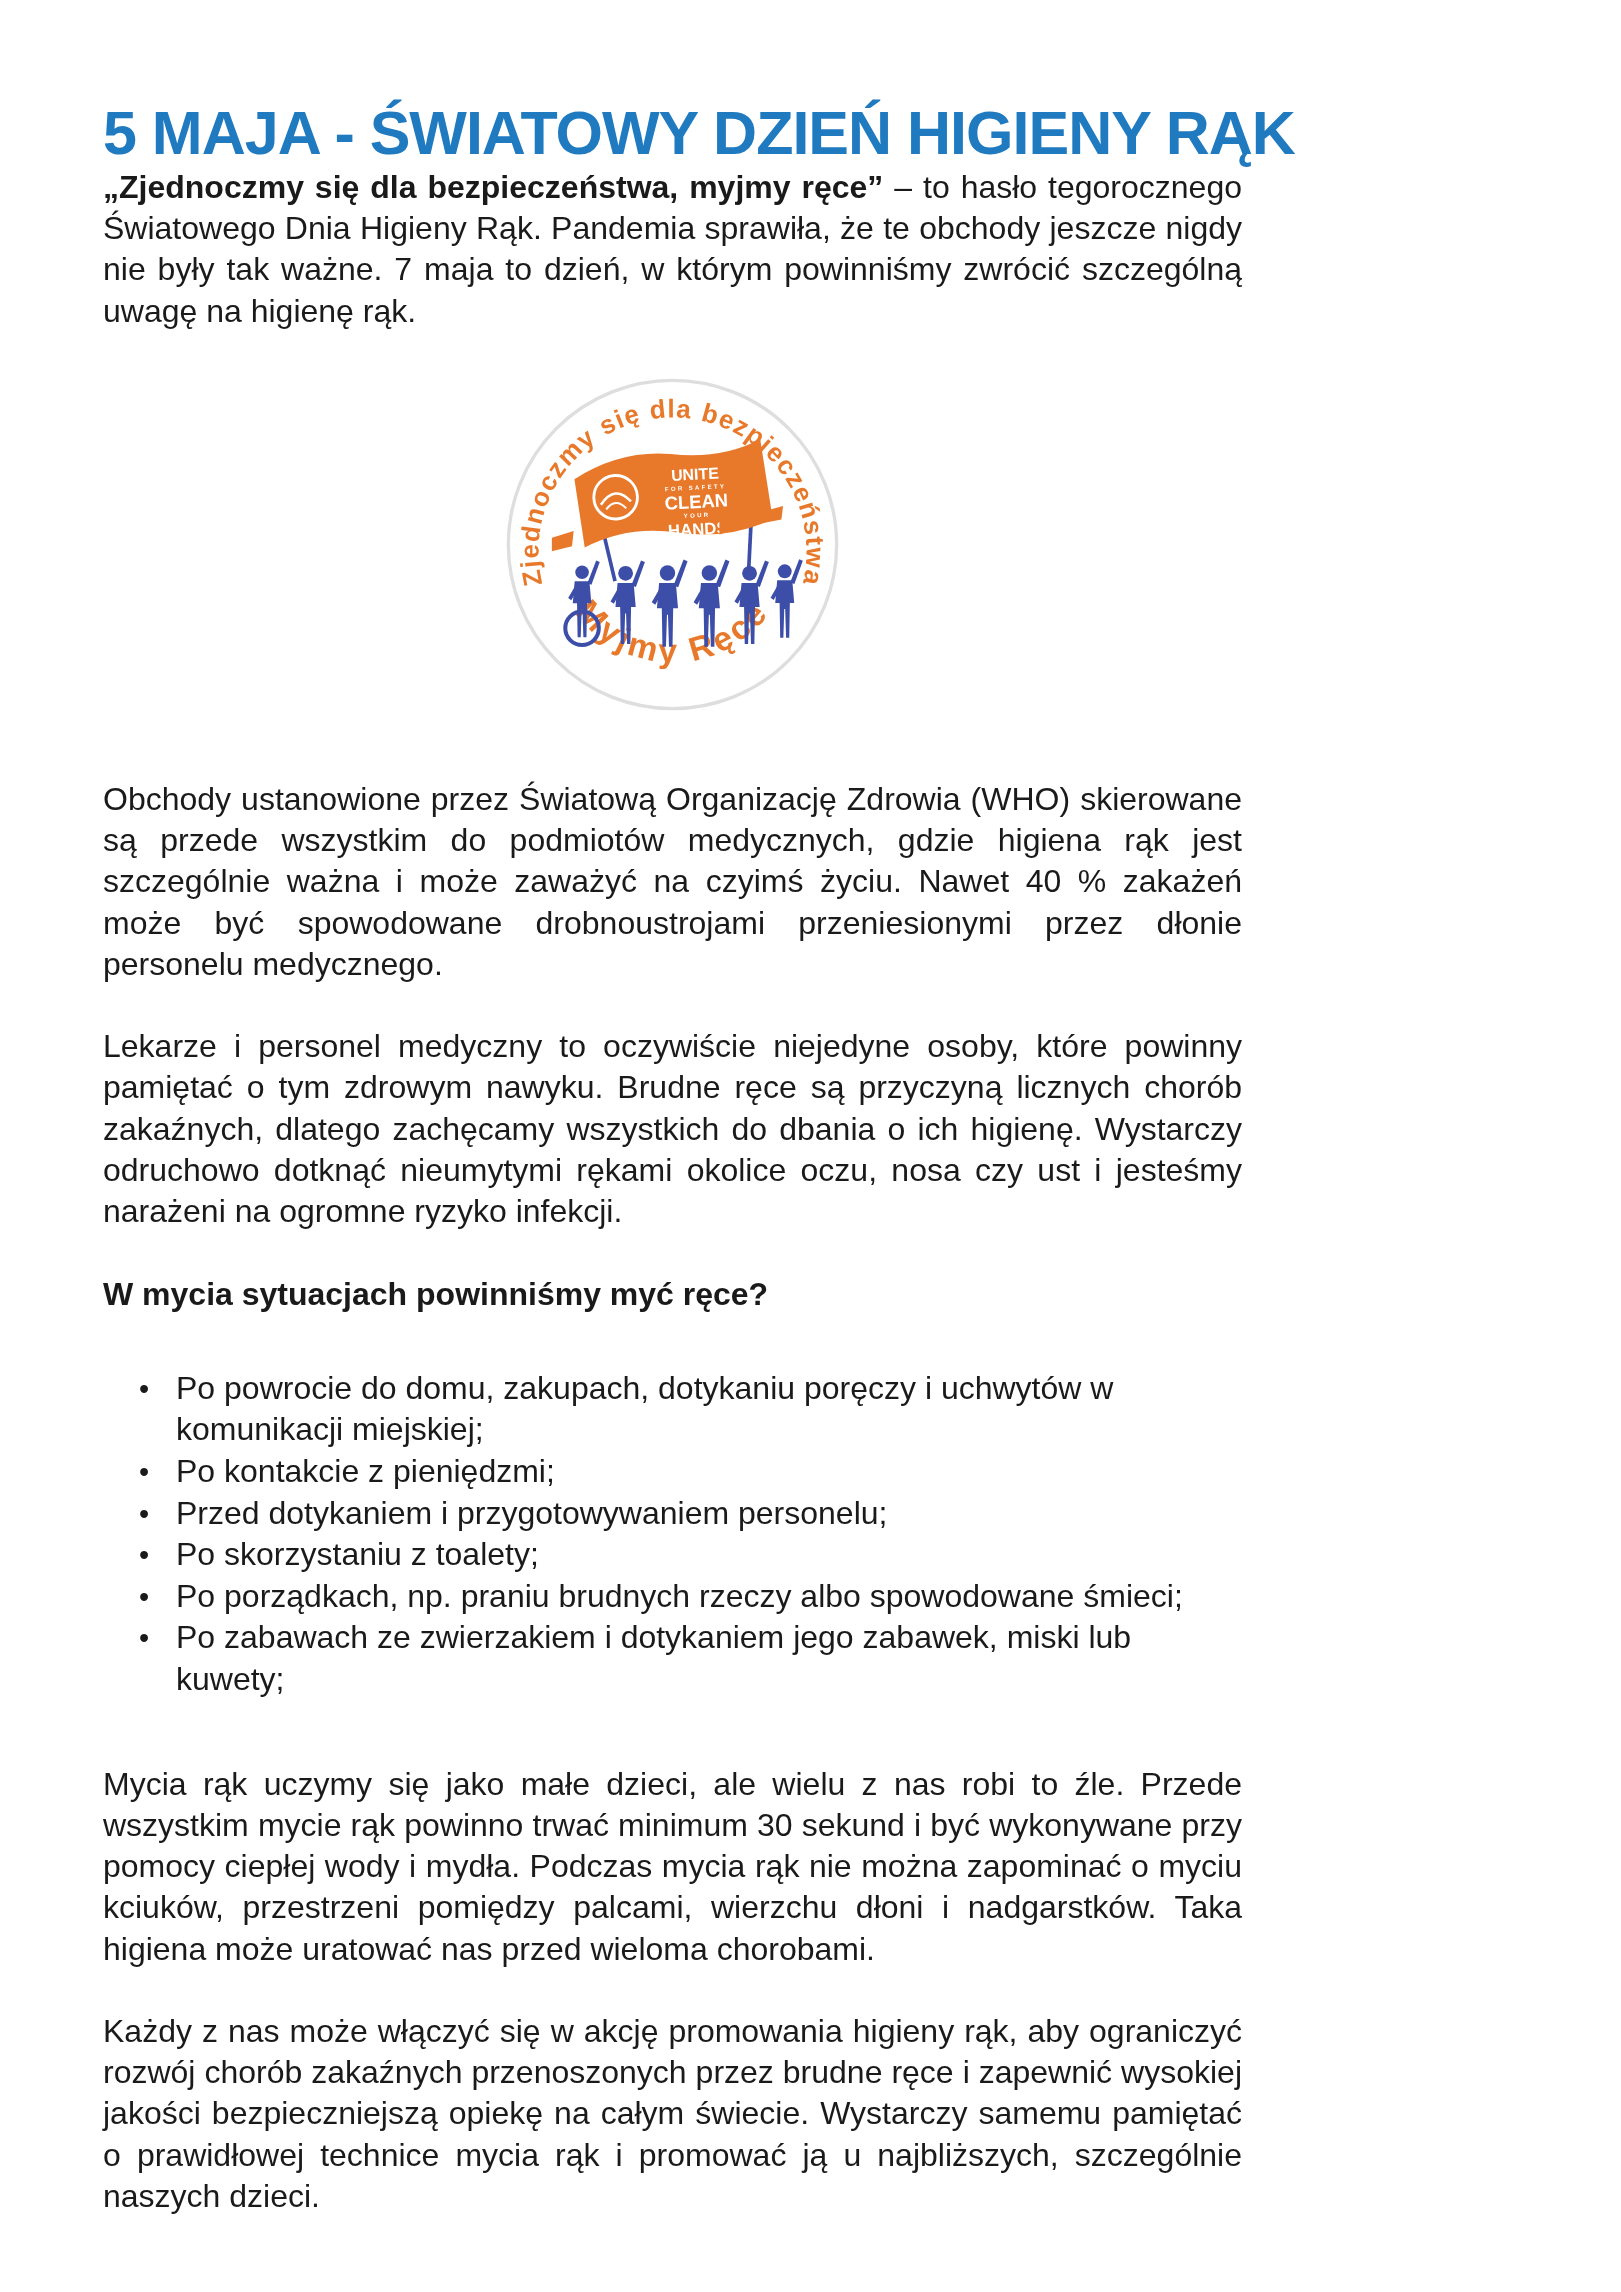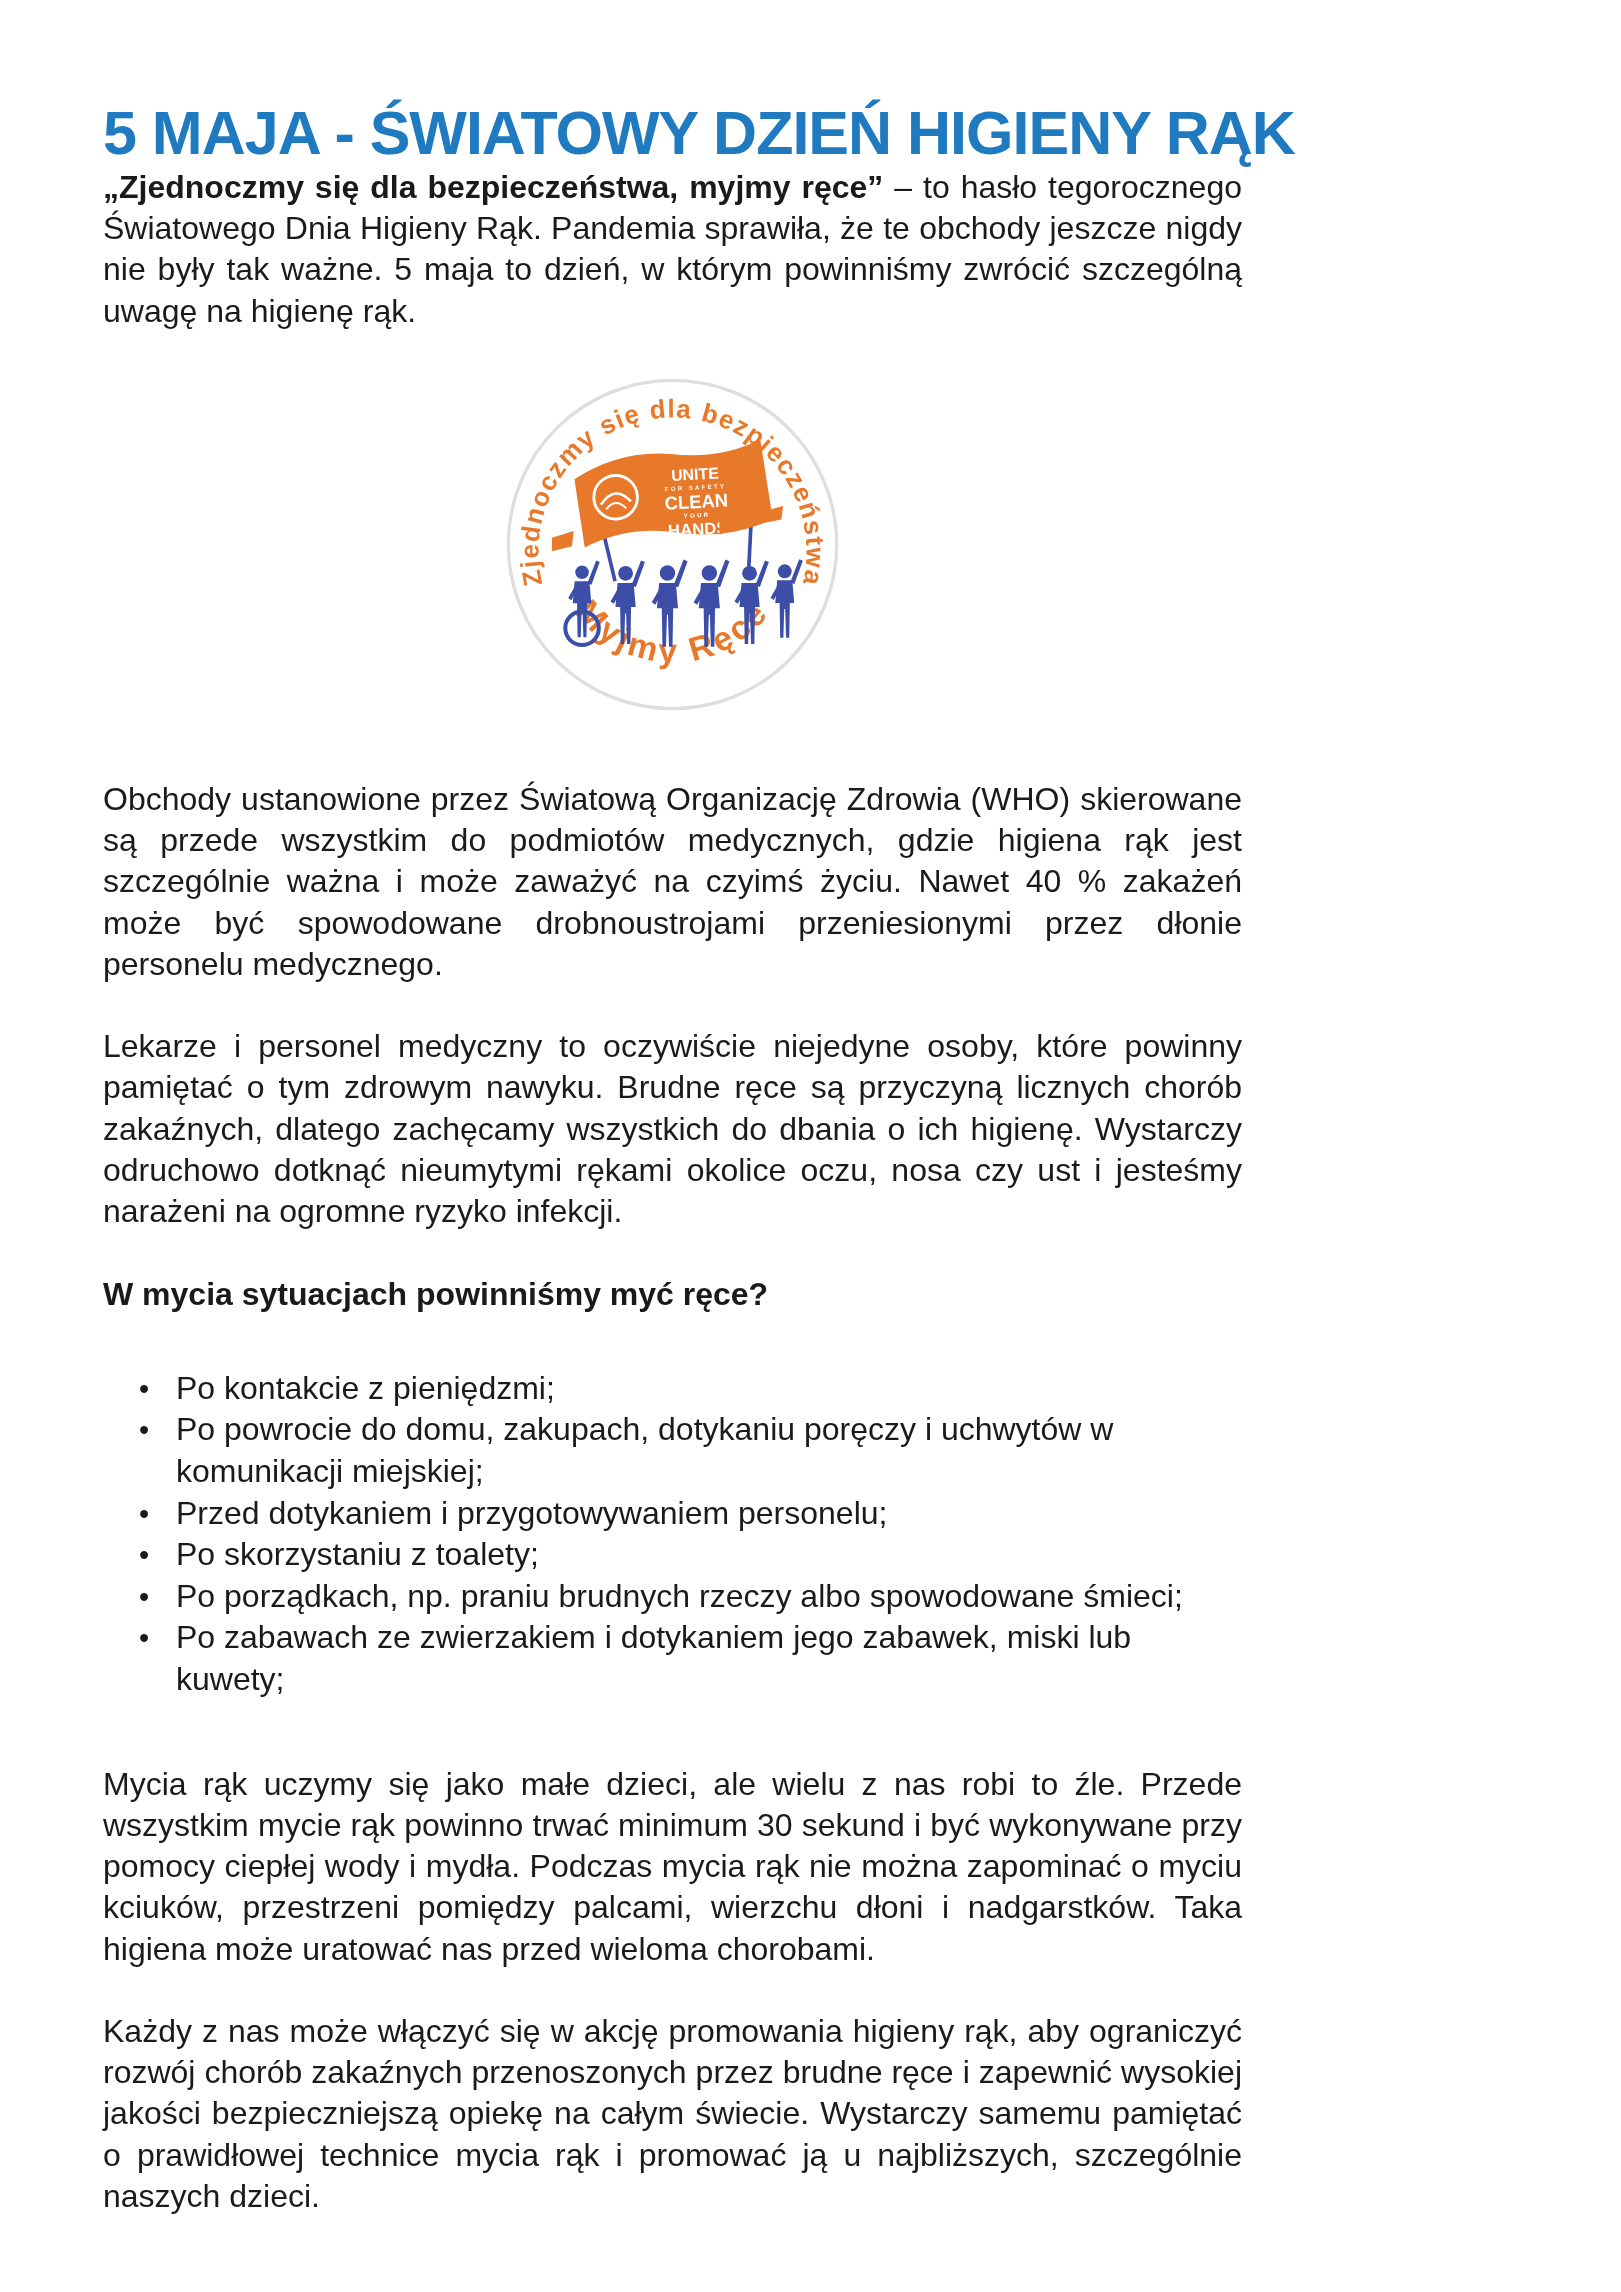--- a/index.html
+++ b/index.html
@@ -72,21 +72,21 @@
   .lg-wheel { fill: none; stroke: var(--figure-blue, #3D4EA8); stroke-width: 2.4; }
   .lg-pennant { fill: var(--logo-orange, #E8792B); }
 </style>
 </head>
 <body>
 
 <div class="page">
 
   <h1 class="doc-title">5 MAJA - ŚWIATOWY DZIEŃ HIGIENY RĄK</h1>
 
-  <p class="body-par"><span class="lead-bold">„Zjednoczmy się dla bezpieczeństwa, myjmy ręce”</span><span> – to hasło tegorocznego Światowego Dnia Higieny Rąk. Pandemia sprawiła, że te obchody jeszcze nigdy nie były tak ważne. 5 maja to dzień, w którym powinniśmy zwrócić szczególną uwagę na higienę rąk.</span></p>
+  <p class="body-par"><span class="lead-bold">„Zjednoczmy się dla bezpieczeństwa, myjmy ręce”</span><span> – to hasło tegorocznego Światowego Dnia Higieny Rąk. Pandemia sprawiła, że te obchody jeszcze nigdy nie były tak ważne. 7 maja to dzień, w którym powinniśmy zwrócić szczególną uwagę na higienę rąk.</span></p>
 
   <div class="logo-wrap">
     <svg width="335" height="335" viewBox="0 0 200 200" aria-hidden="true">
       <defs>
         <path id="arcTop" d="M 22 122 A 80 80 0 1 1 178 122" fill="none"></path>
         <path id="arcBottom" d="M 32 122 A 72 72 0 0 0 168 122" fill="none"></path>
         <g id="fig">
           <circle cx="0" cy="-30" r="4.6"></circle>
           <path d="M -5 -24 L 5 -24 L 6.3 -9 L 3.4 -9 L 3 14 L 0.9 14 L 0.3 -5 L -0.3 -5 L -0.9 14 L -3 14 L -3.4 -9 L -6.3 -9 Z"></path>
           <path d="M 3.6 -22.5 L 9.6 -38 L 12 -37 L 6.4 -21.5 Z"></path>
@@ -132,22 +132,22 @@
     </svg>
   </div>
 
   <p class="body-par">Obchody ustanowione przez Światową Organizację Zdrowia (WHO) skierowane są przede wszystkim do podmiotów medycznych, gdzie higiena rąk jest szczególnie ważna i może zaważyć na czyimś życiu. Nawet 40 % zakażeń może być spowodowane drobnoustrojami przeniesionymi przez dłonie personelu medycznego.</p>
 
   <p class="body-par">Lekarze i personel medyczny to oczywiście niejedyne osoby, które powinny pamiętać o tym zdrowym nawyku. Brudne ręce są przyczyną licznych chorób zakaźnych, dlatego zachęcamy wszystkich do dbania o ich higienę. Wystarczy odruchowo dotknąć nieumytymi rękami okolice oczu, nosa czy ust i jesteśmy narażeni na ogromne ryzyko infekcji.</p>
 
   <h3 class="list-heading">W mycia sytuacjach powinniśmy myć ręce?</h3>
 
   <ul class="wash-list">
+    <li>Po powrocie do domu, zakupach, dotykaniu poręczy i uchwytów w komunikacji miejskiej;</li>
     <li>Po kontakcie z pieniędzmi;</li>
-    <li>Po powrocie do domu, zakupach, dotykaniu poręczy i uchwytów w komunikacji miejskiej;</li>
     <li>Przed dotykaniem i przygotowywaniem personelu;</li>
     <li>Po skorzystaniu z toalety;</li>
     <li>Po porządkach, np. praniu brudnych rzeczy albo spowodowane śmieci;</li>
     <li>Po zabawach ze zwierzakiem i dotykaniem jego zabawek, miski lub kuwety;</li>
   </ul>
 
   <p class="body-par">Mycia rąk uczymy się jako małe dzieci, ale wielu z nas robi to źle. Przede wszystkim mycie rąk powinno trwać minimum 30 sekund i być wykonywane przy pomocy ciepłej wody i mydła. Podczas mycia rąk nie można zapominać o myciu kciuków, przestrzeni pomiędzy palcami, wierzchu dłoni i nadgarstków. Taka higiena może uratować nas przed wieloma chorobami.</p>
 
   <p class="body-par">Każdy z nas może włączyć się w akcję promowania higieny rąk, aby ograniczyć rozwój chorób zakaźnych przenoszonych przez brudne ręce i zapewnić wysokiej jakości bezpieczniejszą opiekę na całym świecie. Wystarczy samemu pamiętać o prawidłowej technice mycia rąk i promować ją u najbliższych, szczególnie naszych dzieci.</p>
 

